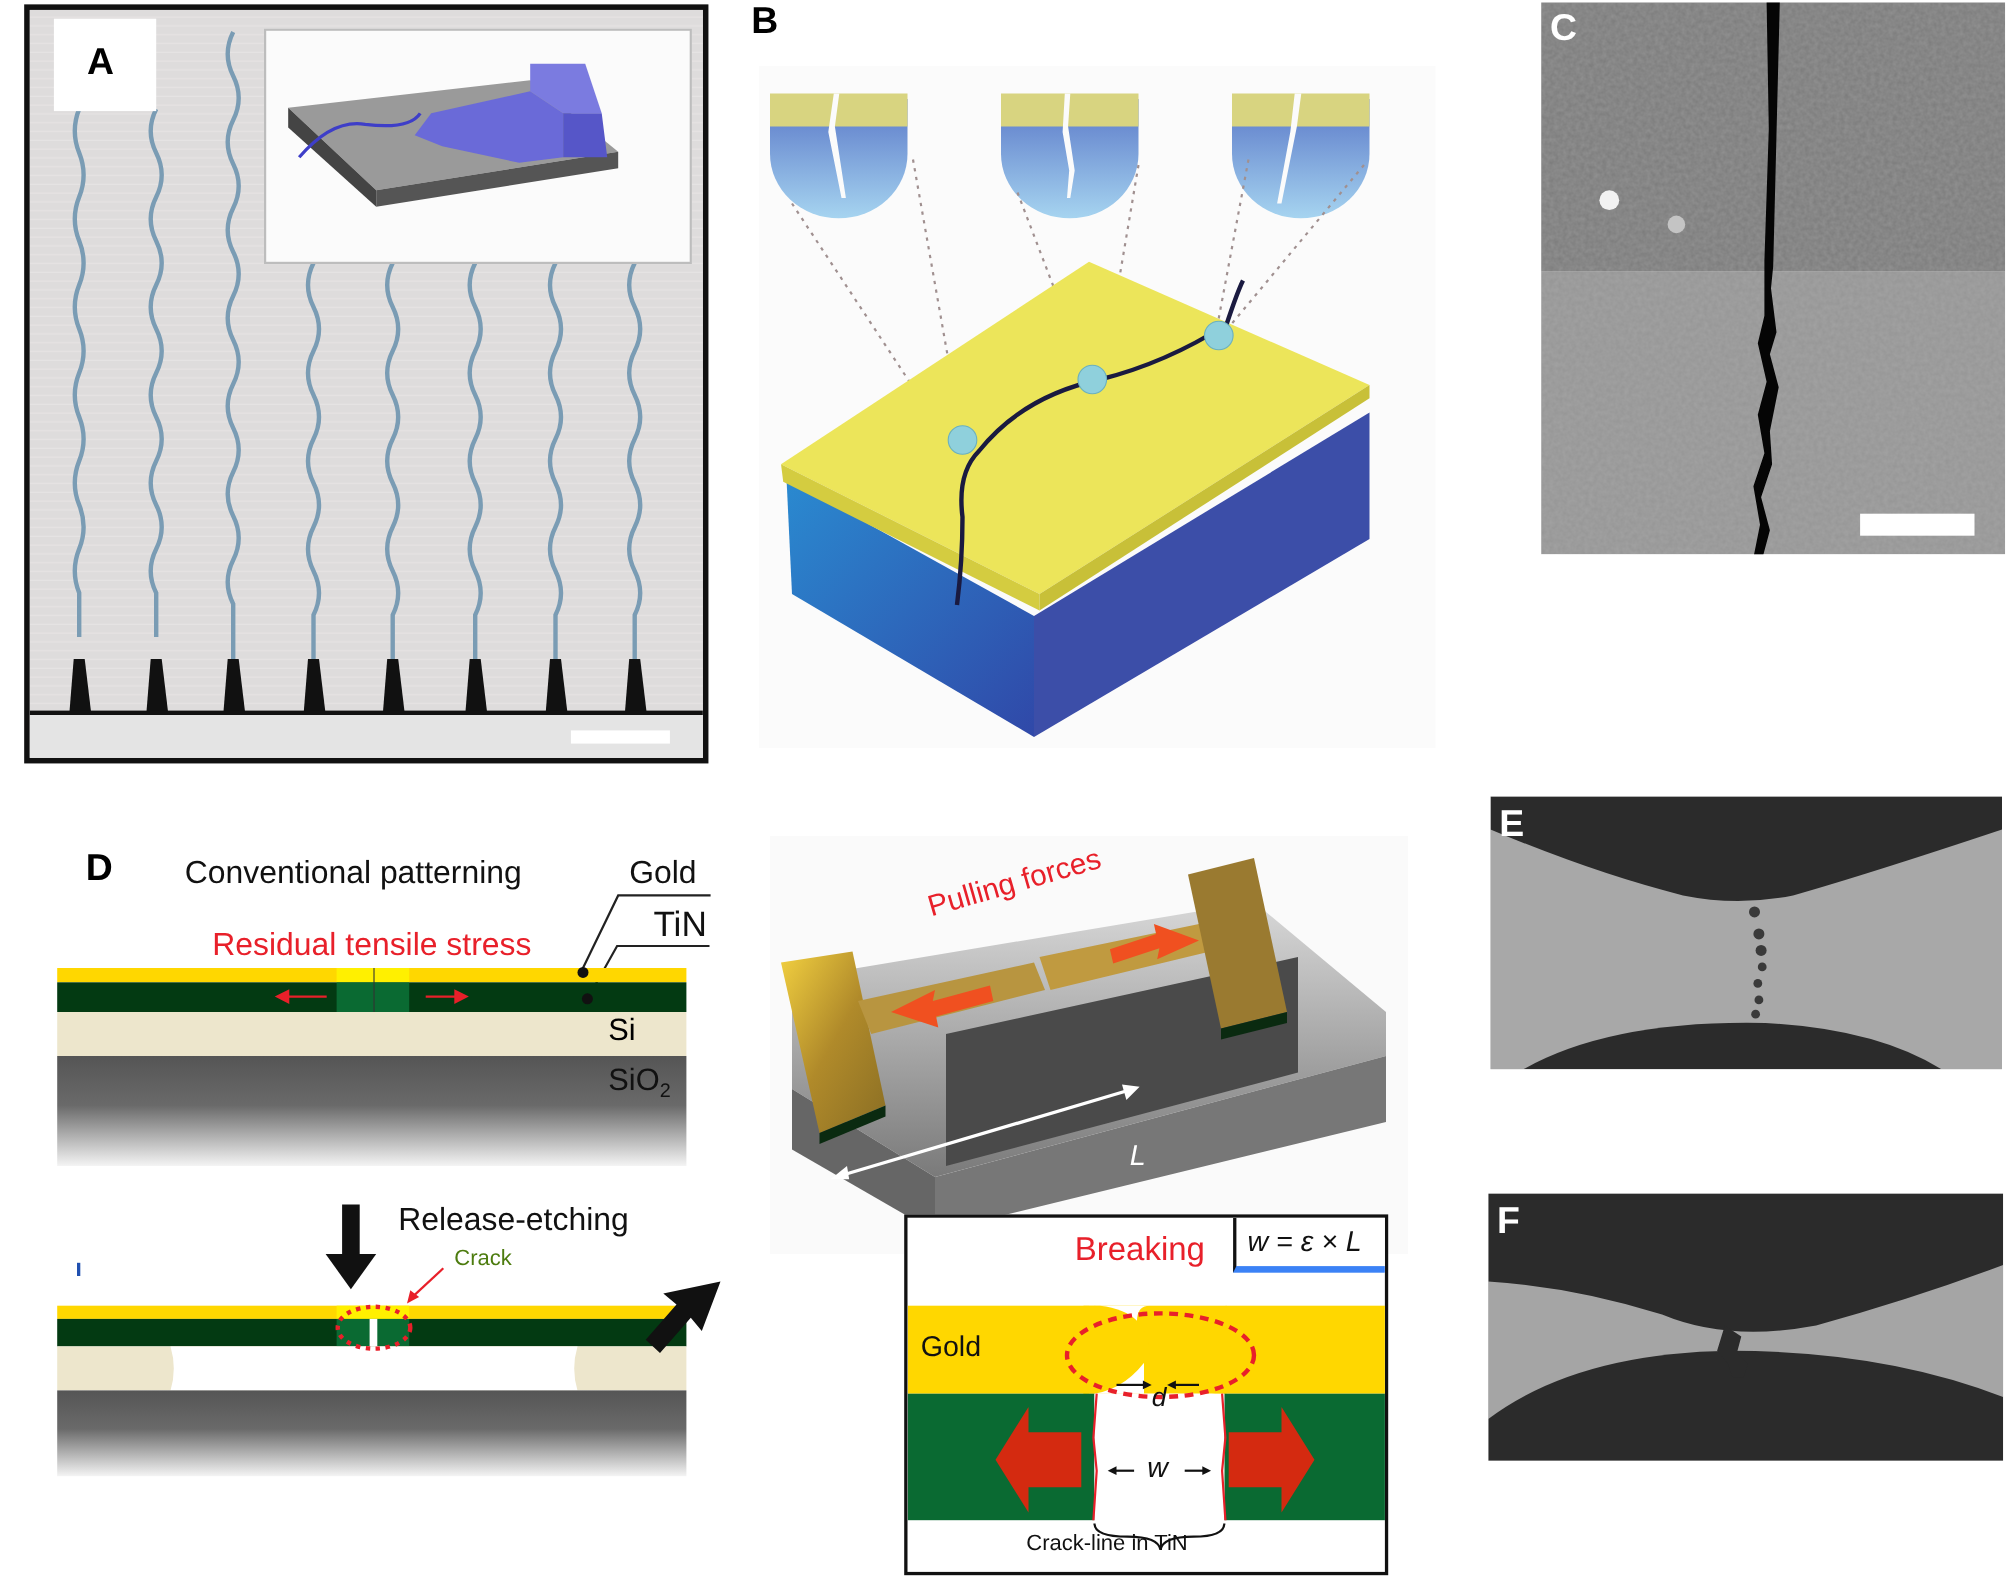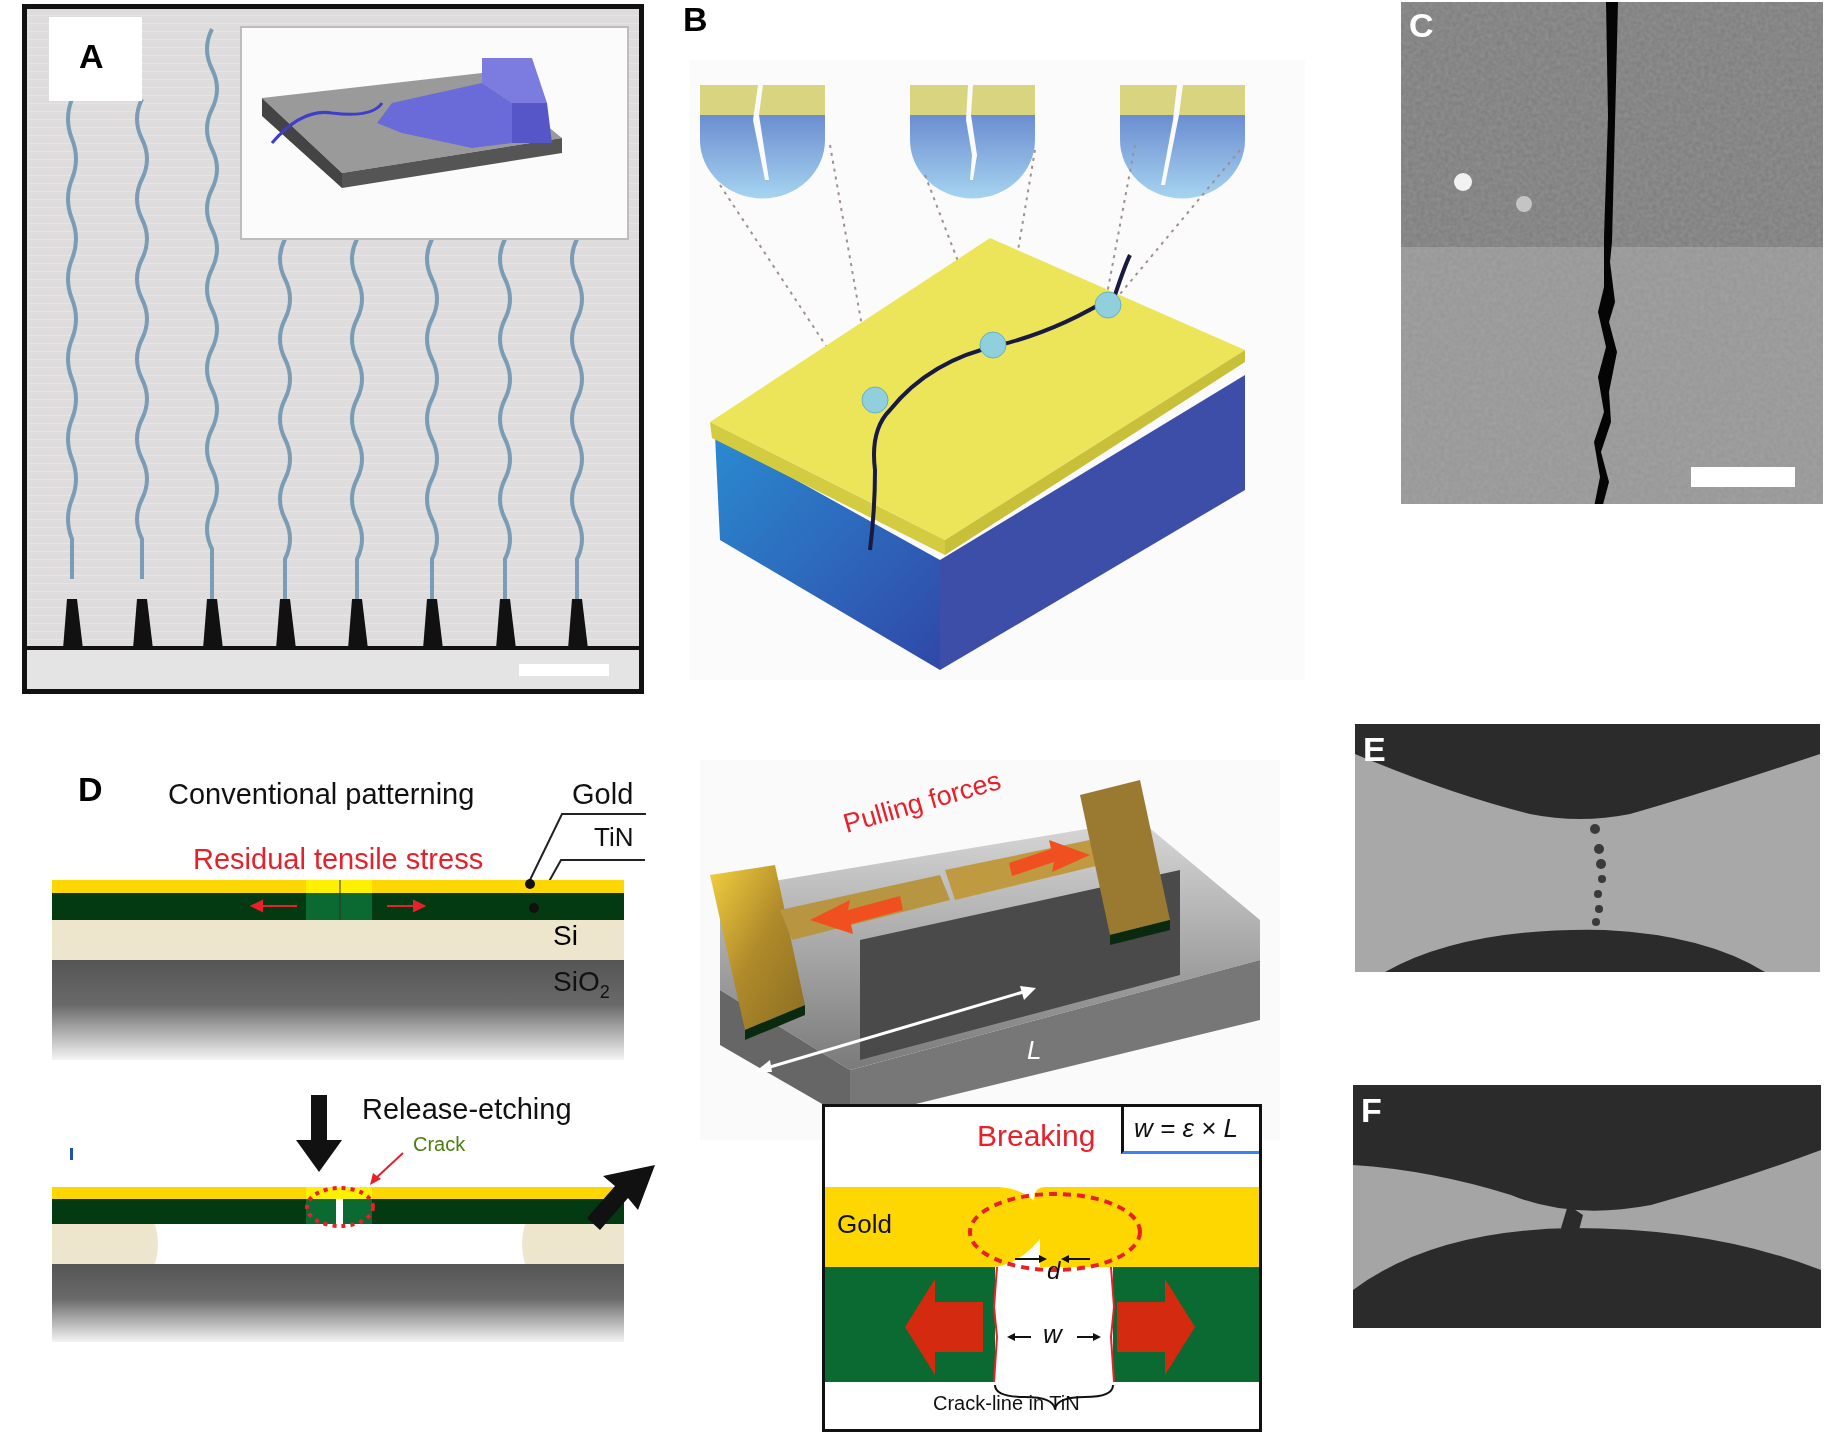--- a/index.html
+++ b/index.html
@@ -130,21 +130,21 @@
     <circle cx="123" cy="202" r="8" fill="#c4c4c4"></circle>
     <path d="M205 0 l12 0 l-3 120 l-3 120 l-2 20 l5 40 l-6 20 l8 30 l-8 40 l2 30 l-10 30 l8 30 l-8 30 l5 20 l-8 0 l-4 -25 l6 -30 l-6 -35 l10 -30 l-6 -35 l8 -30 l-8 -35 l6 -25 l0 -50 l4 -120 z" fill="#050505"></path>
     <rect x="290" y="465" width="104" height="20" fill="#fff"></rect>
   </svg>
   <span class="abs panel-label white" style="left:8px;top:4px;">C</span>
 </div>
 
 <span class="abs panel-label" style="left:78px;top:770px;">D</span>
 <span class="abs txt" style="left:168px;top:778px;font-size:29px;color:#111;">Conventional patterning</span>
 <span class="abs txt" style="left:572px;top:778px;font-size:29px;color:#111;">Gold</span>
-<span class="abs txt" style="left:594px;top:822px;font-size:26px;color:#111;">TiN</span>
+<span class="abs txt" style="left:594px;top:822px;font-size:32px;color:#111;">TiN</span>
 <span class="abs txt" style="left:193px;top:843px;font-size:29px;color:#e8202a;">Residual tensile stress</span>
 
 <svg class="abs" style="left:0;top:800px;" width="660" height="640">
   <defs>
     <linearGradient id="sio2grad" x1="0" y1="0" x2="0" y2="1">
       <stop offset="0" stop-color="#555"></stop>
       <stop offset="0.45" stop-color="#6a6a6a"></stop>
       <stop offset="1" stop-color="#f4f4f4"></stop>
     </linearGradient>
   </defs>
@@ -227,21 +227,21 @@
   <polygon points="390,95 352,112 354,102 312,116 309,103 351,89 349,80" fill="#f05020"></polygon>
 
   <line x1="60" y1="310" x2="330" y2="230" stroke="#fff" stroke-width="3"></line>
   <polygon points="55,312 70,300 72,312" fill="#fff"></polygon>
   <polygon points="336,228 320,226 324,240" fill="#fff"></polygon>
 </svg>
 <span class="abs txt" style="left:840px;top:810px;font-size:27px;color:#e8202a;transform:rotate(-16deg);transform-origin:left top;">Pulling forces</span>
 <span class="abs txt" style="left:1027px;top:1035px;font-size:26px;font-style:italic;color:#fff;">L</span>
 
 <div class="abs" style="left:822px;top:1104px;width:440px;height:328px;background:#fff;border:3px solid #111;box-sizing:border-box;overflow:hidden;">
-  <div class="abs" style="right:0;top:0;width:135px;height:44px;border-left:3px solid #111;border-bottom:3px solid #3b82f6;background:#fff;">
+  <div class="abs" style="right:0;top:0;width:135px;height:44px;border-left:3px solid #111;border-bottom:6px solid #3b82f6;background:#fff;">
     <span class="txt" style="position:absolute;left:10px;top:6px;font-size:26px;font-style:italic;color:#111;">w = ε × L</span>
   </div>
   <svg width="440" height="328" style="position:absolute;left:0;top:0;">
     <rect x="0" y="80" width="440" height="80" fill="#ffd700"></rect>
     <path d="M170 80 q40 5 55 45 l-5 0 q-20 30 -60 35 z" fill="#ffd700"></path>
     <path d="M155 80 h50 q25 20 25 45 q-20 30 -75 35 z" fill="#fff" opacity="0"></path>
     <path d="M220 80 q-20 0 -5 45 l0 35 l-50 0 l0 -80 z" fill="#fff"></path>
     <path d="M175 80 q45 5 45 45 q-20 30 -50 35 l-10 0 l0 -80 z" fill="#ffd700"></path>
     <path d="M240 125 q5 -40 50 -45 l0 80 l-10 0 q-35 -5 -40 -35 z" fill="#ffd700"></path>
     <rect x="0" y="160" width="170" height="115" fill="#0a6a32"></rect>

